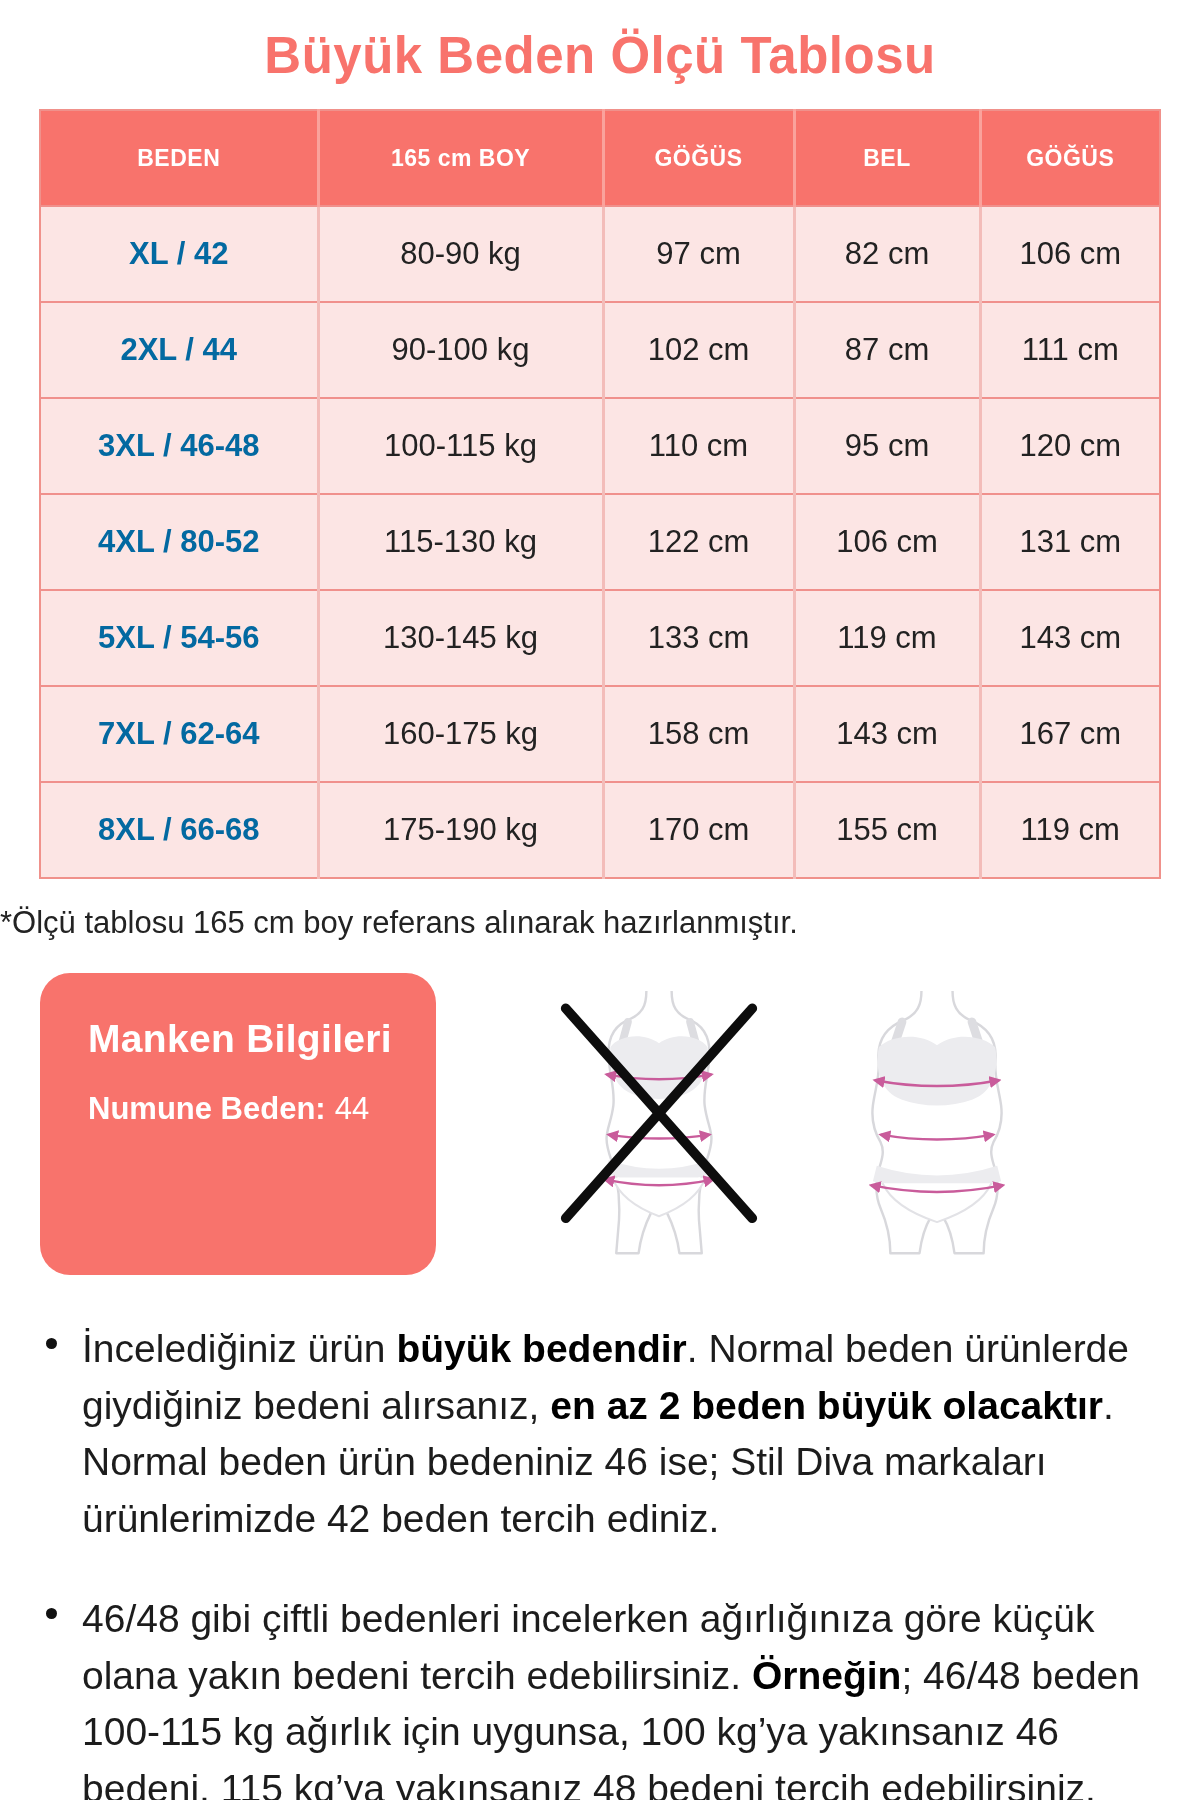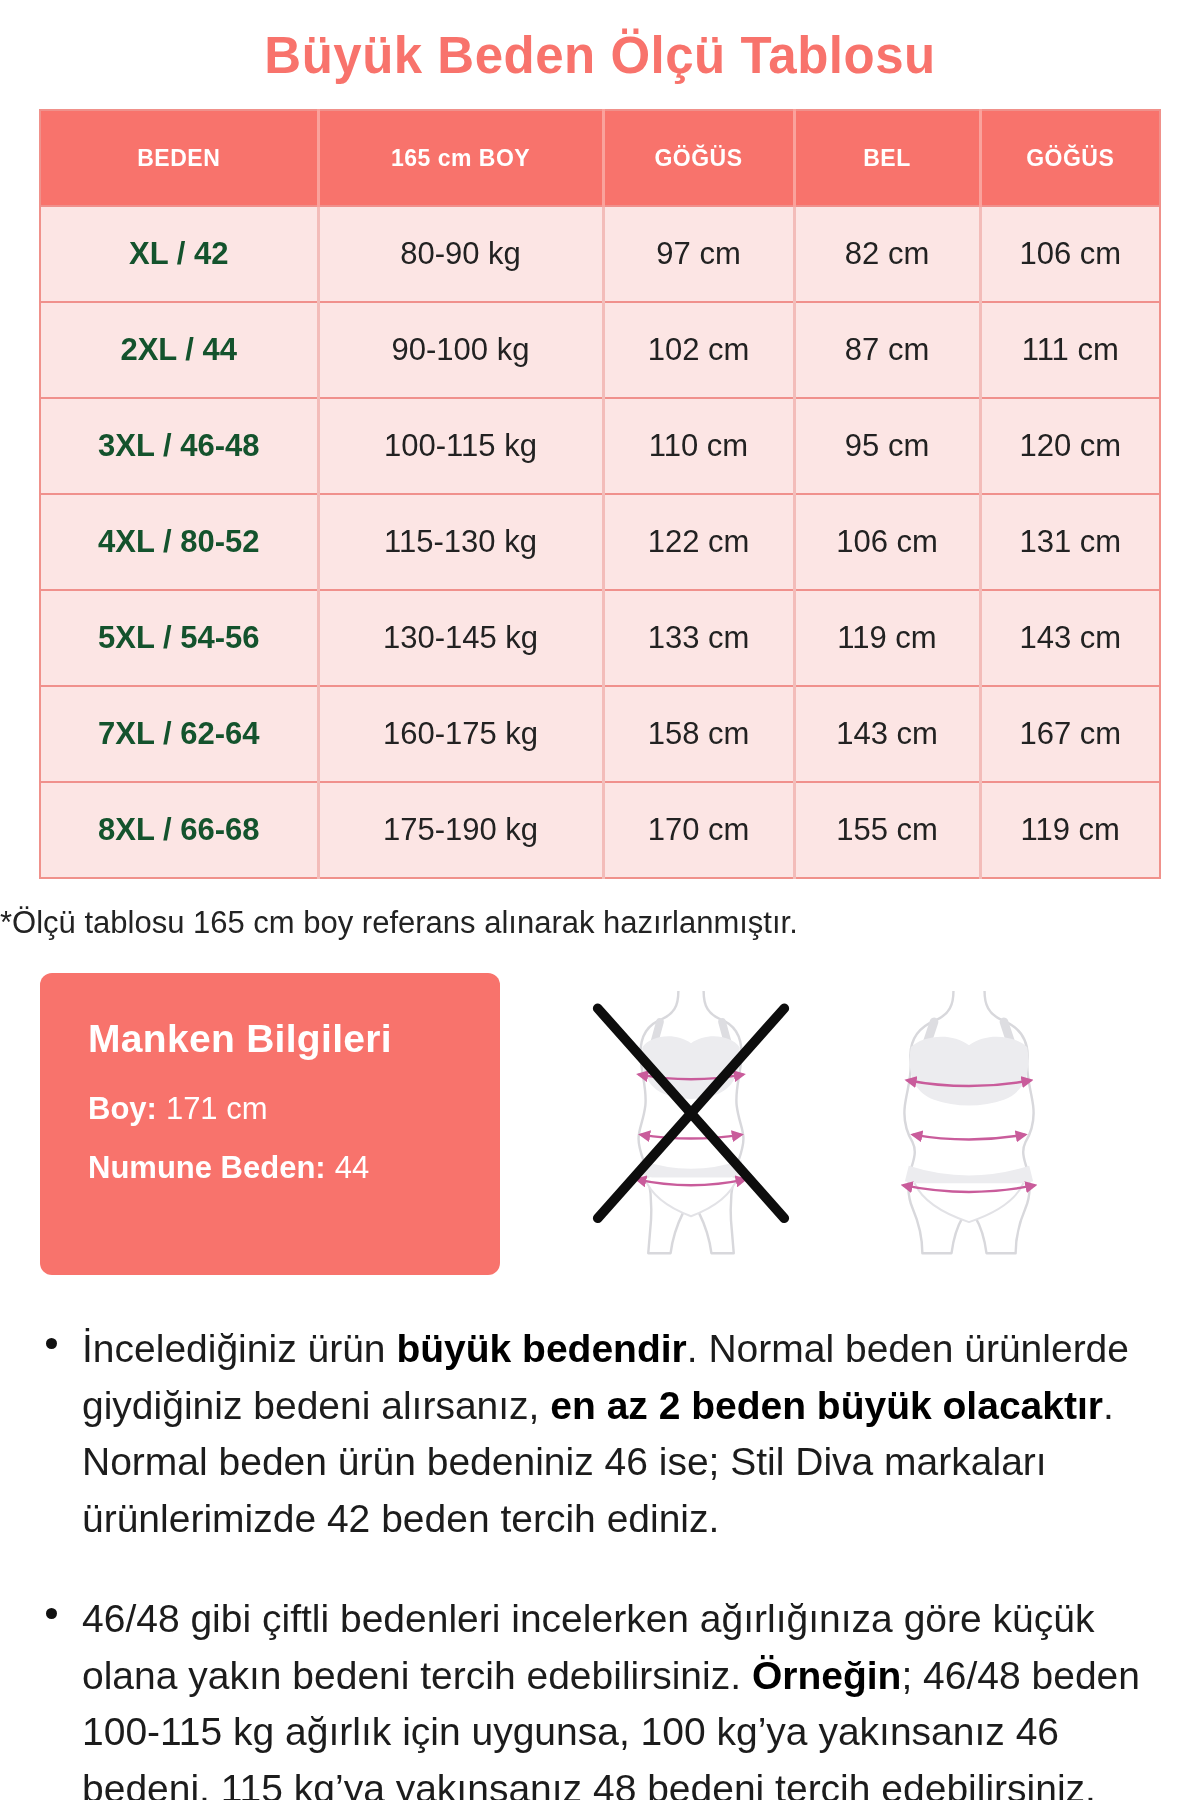--- a/index.html
+++ b/index.html
@@ -41,38 +41,38 @@
   .size-table td {
     background: #FCE5E4;
     font-size: 31px;
     color: #222222;
     text-align: center;
     height: 92px;
     border-top: 2px solid #F0908C;
     border-left: 3px solid #F3BCB9;
   }
   .size-table td:first-child { border-left: none; }
-  .size-table td.size-col { font-weight: 700; color: #14532d; }
+  .size-table td.size-col { font-weight: 700; color: #0369a1; }
   .footnote {
     margin: 26px 0 0 0;
     text-align: left;
     font-size: 31px;
     color: #232323;
   }
   .info-section {
     display: flex;
     align-items: flex-start;
     margin: 32px 40px 0 40px;
   }
   .model-box {
-    width: 460px;
+    width: 396px;
     min-height: 302px;
     box-sizing: border-box;
     background: #F8736C;
-    border-radius: 12px;
+    border-radius: 30px;
     color: #ffffff;
     padding: 44px 28px 34px 48px;
   }
   .model-box h2 {
     margin: 0 0 26px 0;
     font-size: 39px;
     font-weight: 800;
     letter-spacing: 0.3px;
   }
   .model-line { margin: 0 0 14px 0; font-size: 31px; line-height: 1.45; }
@@ -184,23 +184,20 @@
         <td>119 cm</td>
       </tr>
     </tbody>
   </table>
 
   <p class="footnote">*Ölçü tablosu 165 cm boy referans alınarak hazırlanmıştır.</p>
 
   <div class="info-section">
     <div class="model-box">
       <h2>Manken Bilgileri</h2>
-      <p class="model-line">
-        <strong>Boy:</strong><span>171 cm</span>
-      </p>
       <p class="model-line">
         <strong>Numune Beden:</strong><span>44</span>
       </p>
     </div>
 
     <div class="figures">
 
       <div class="figure">
         <svg viewBox="0 0 200 280">
           <defs>

